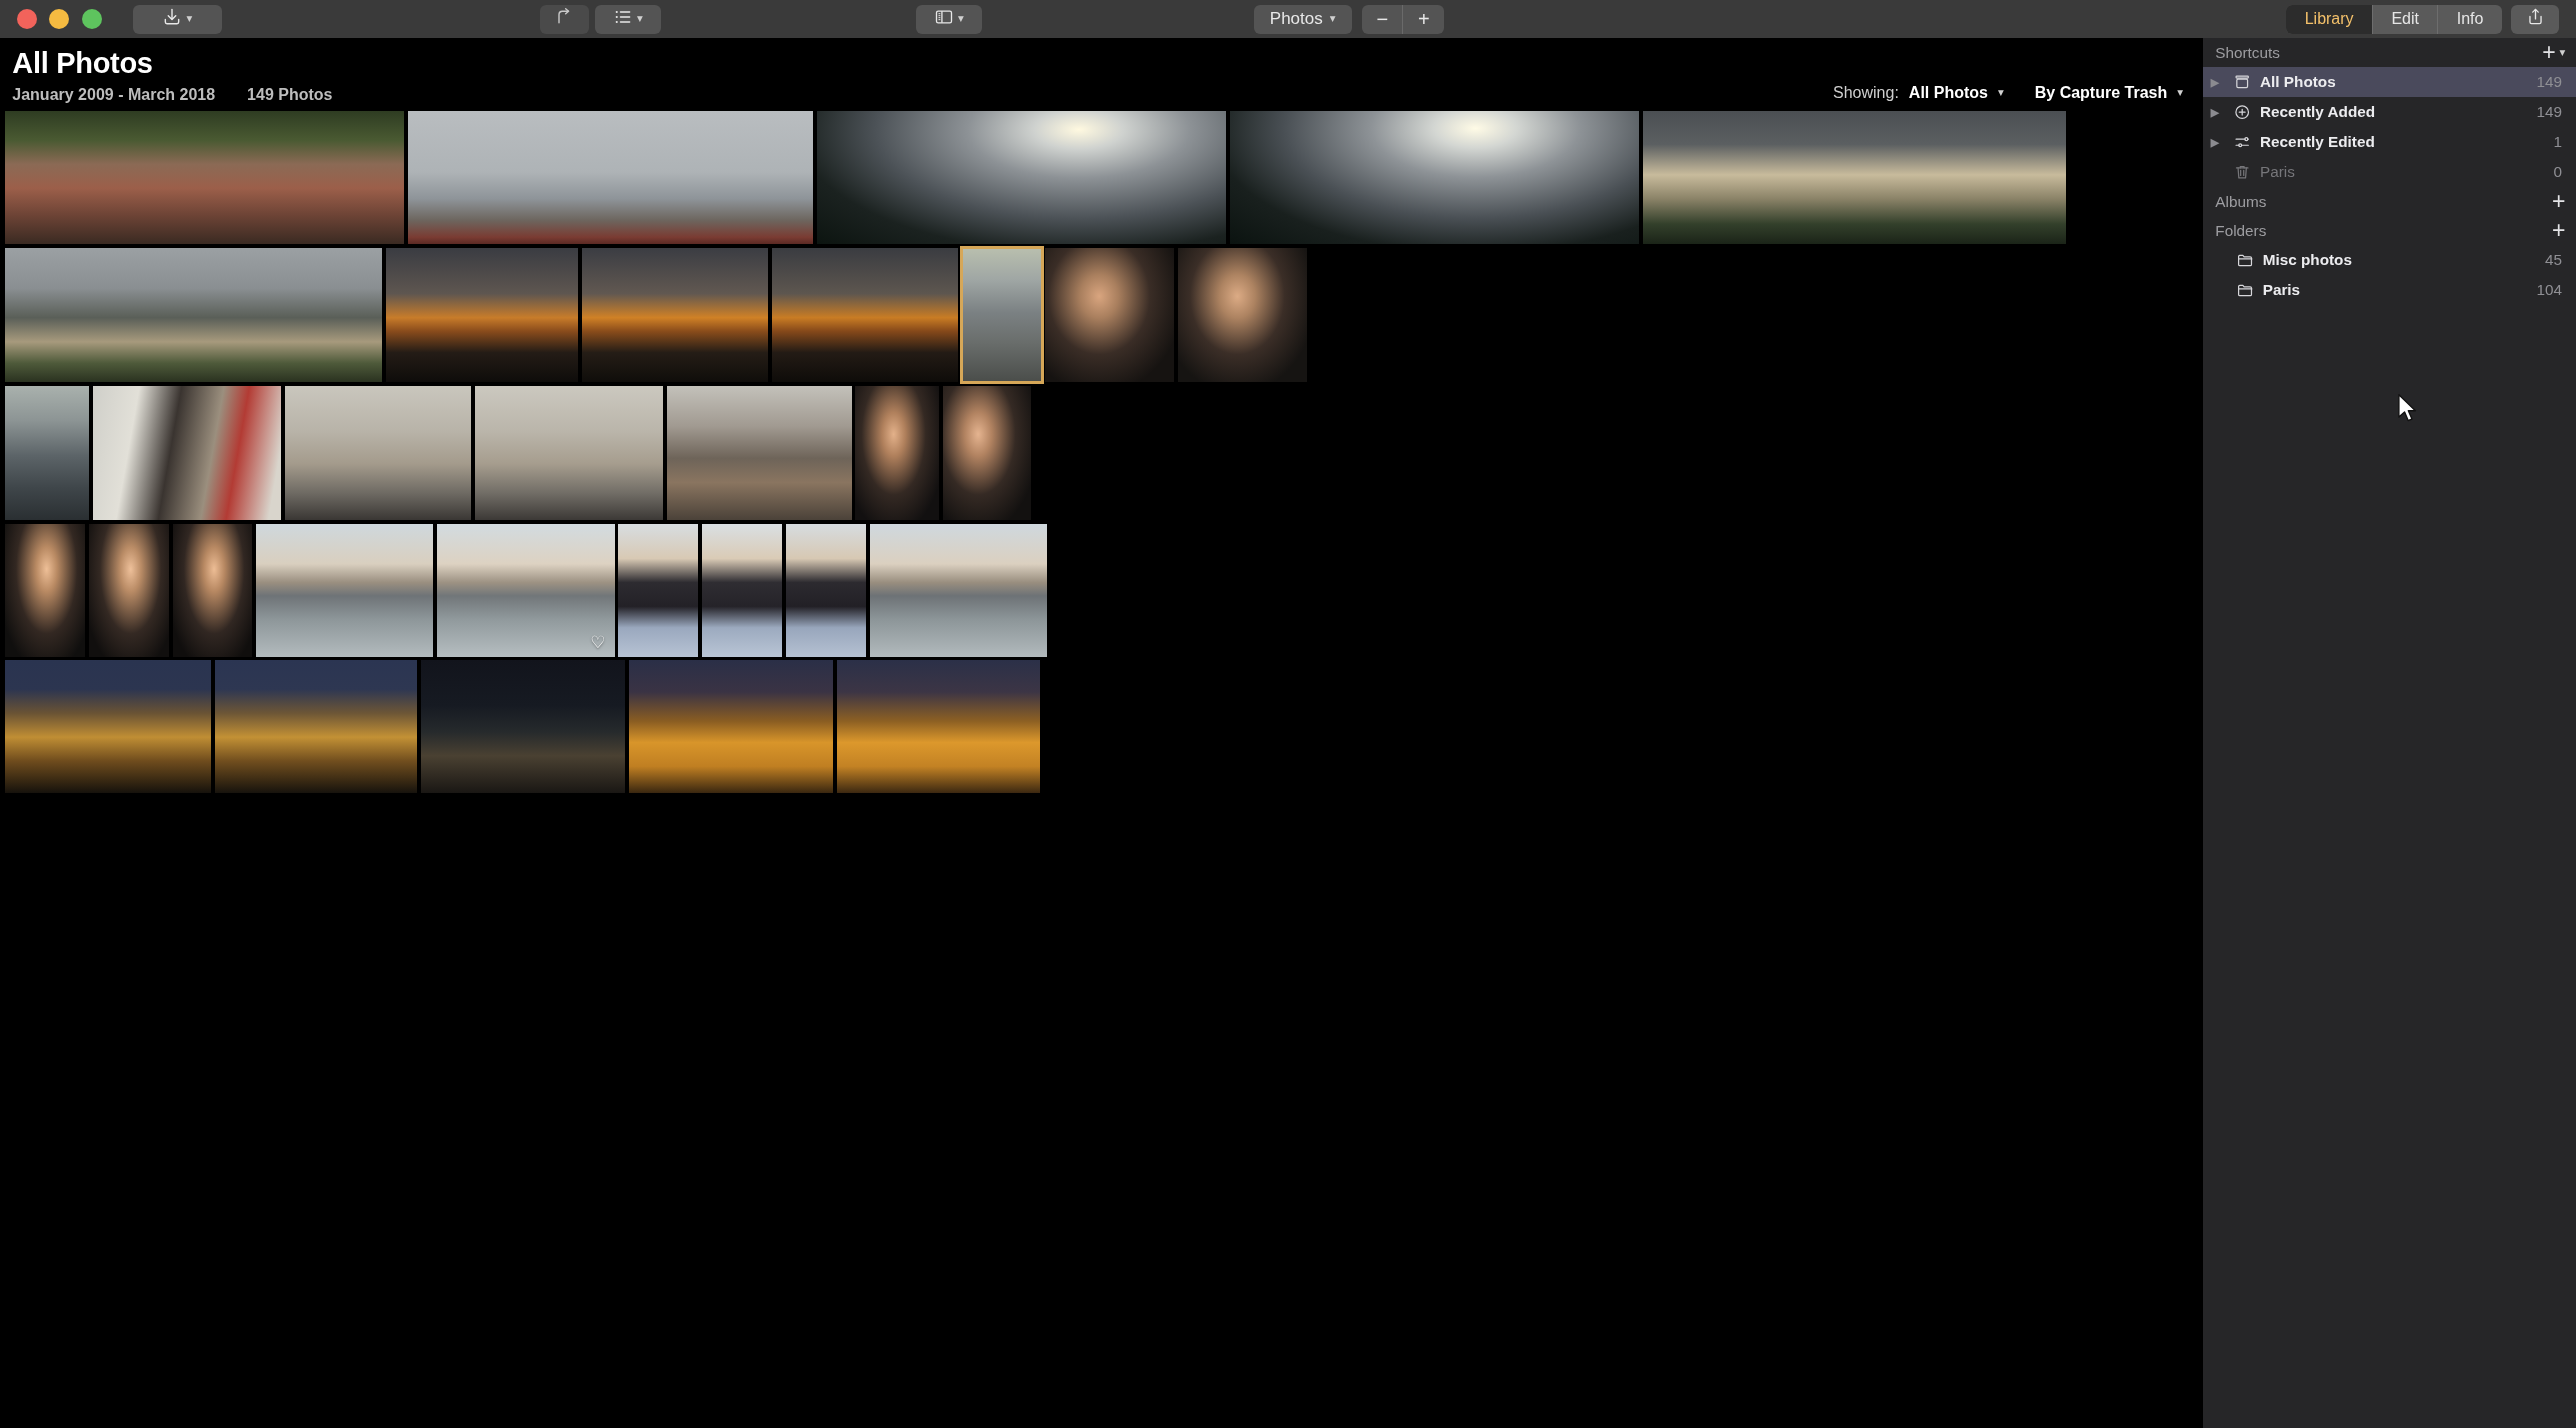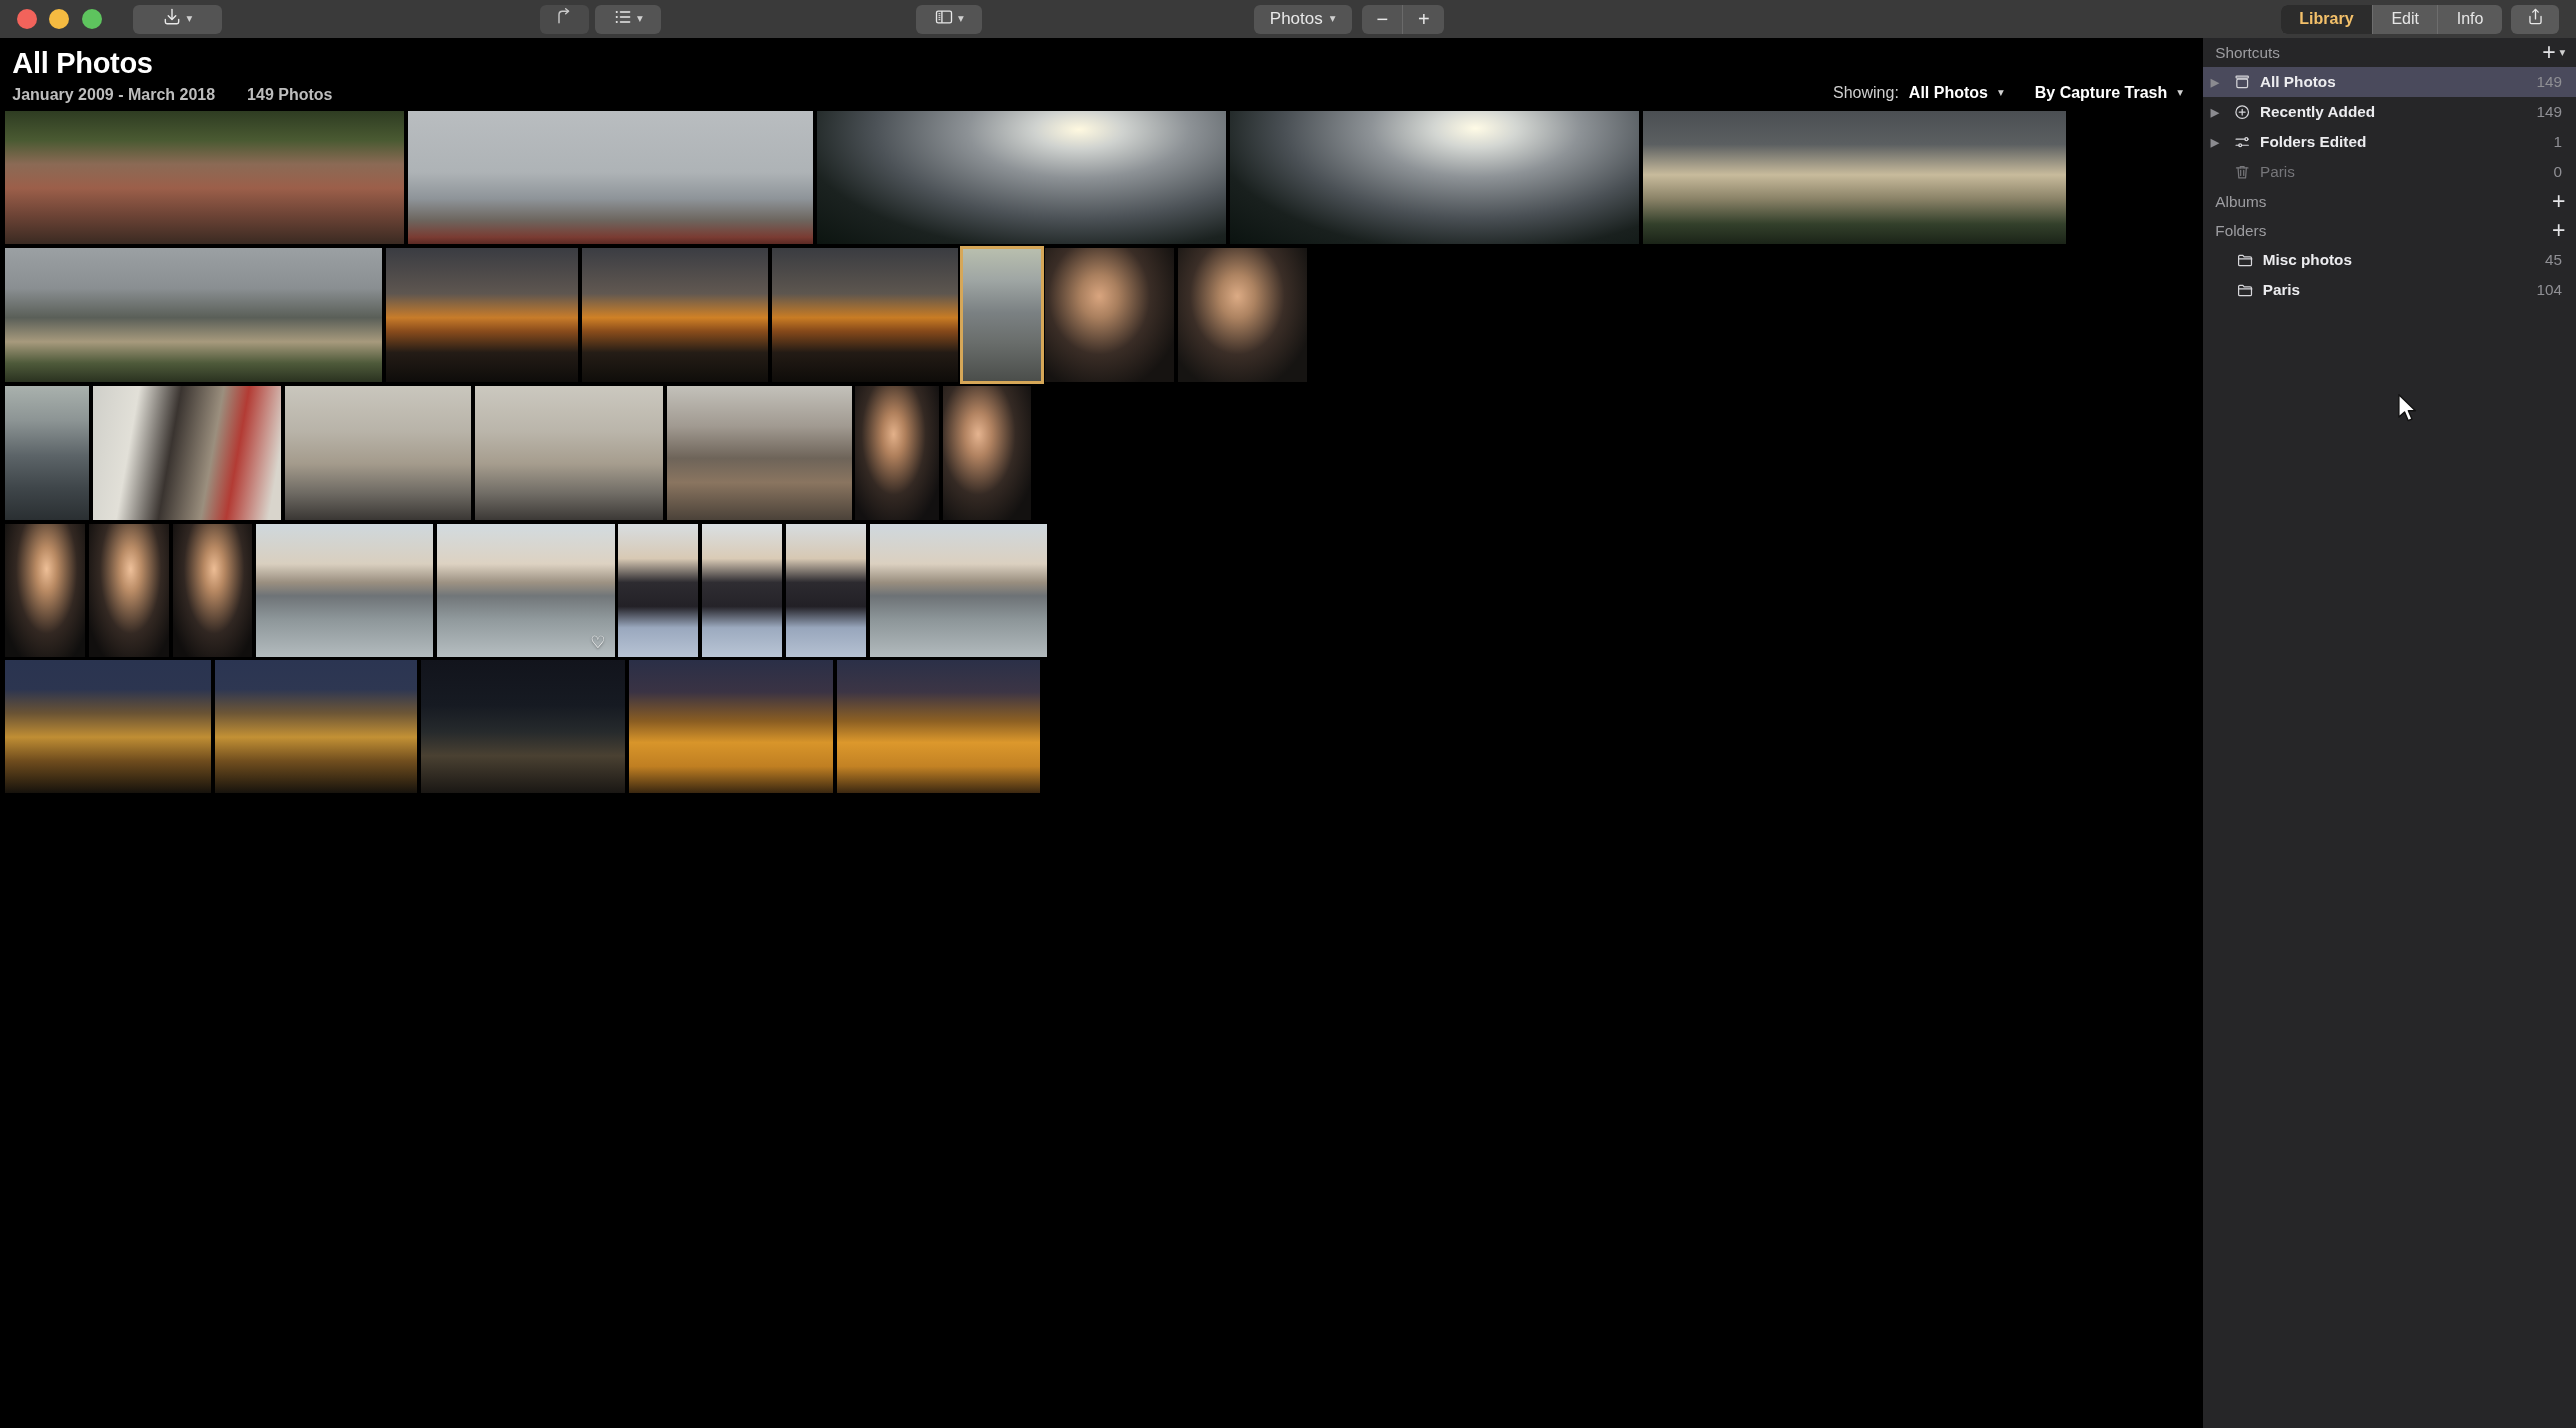--- a/index.html
+++ b/index.html
@@ -42,21 +42,21 @@
   
   .viewseg {
     display: flex; background: #5a5a5a; border-radius: 6.1px; overflow: hidden;
     height: 29px;
   }
   .viewseg .vtab {
     padding: 0 18.4px; display: flex; align-items: center; justify-content: center;
     font-size: 16px; color: #e6e6e6; border-right: 0.8px solid #6d6d6d;
   }
   .viewseg .vtab:last-child { border-right: none; }
-  .viewseg .vtab.active { background: #2c2c2c; color: #f3c06a; font-weight: bold; text-align: right; }
+  .viewseg .vtab.active { background: #2c2c2c; color: #f3c06a; font-weight: normal; text-align: right; }
 
   
   .header {
     position: absolute; left: 0; top: 38px;
     width: 2203px; height: 73px; background: #000;
   }
   .h-title {
     position: absolute; left: 12.3px; top: 9.2px;
     font-size: 29px; font-weight: bold; color: #fff; letter-spacing: -0.3px;
   }
@@ -380,21 +380,21 @@
     <div class="srow">
       <span class="disc">▶</span>
       <span class="ico">
         <svg width="18.4" height="18.4" viewBox="0 0 24 24" fill="none" stroke="#d7d7db" stroke-width="1.6" stroke-linecap="round" stroke-linejoin="round">
           <path d="M4 8h12M19 8h1"></path>
           <circle cx="17.4" cy="8" r="1.9"></circle>
           <path d="M4 16h4M11 16h9"></path>
           <circle cx="9.4" cy="16" r="1.9"></circle>
         </svg>
       </span>
-      <span class="nm">Folders Edited</span>
+      <span class="nm">Recently Edited</span>
       <span class="cnt">1</span>
     </div>
     <div class="srow dim">
       <span class="disc"></span>
       <span class="ico">
         <svg width="18.4" height="18.4" viewBox="0 0 24 24" fill="none" stroke="#76767a" stroke-width="1.6" stroke-linecap="round" stroke-linejoin="round">
           <path d="M4.5 6.4h15"></path>
           <path d="M9.5 6.4V4.6h5v1.8"></path>
           <path d="M6.6 6.4l1 13.1h8.8l1-13.1"></path>
           <path d="M10 9.6v6.6M14 9.6v6.6"></path>

